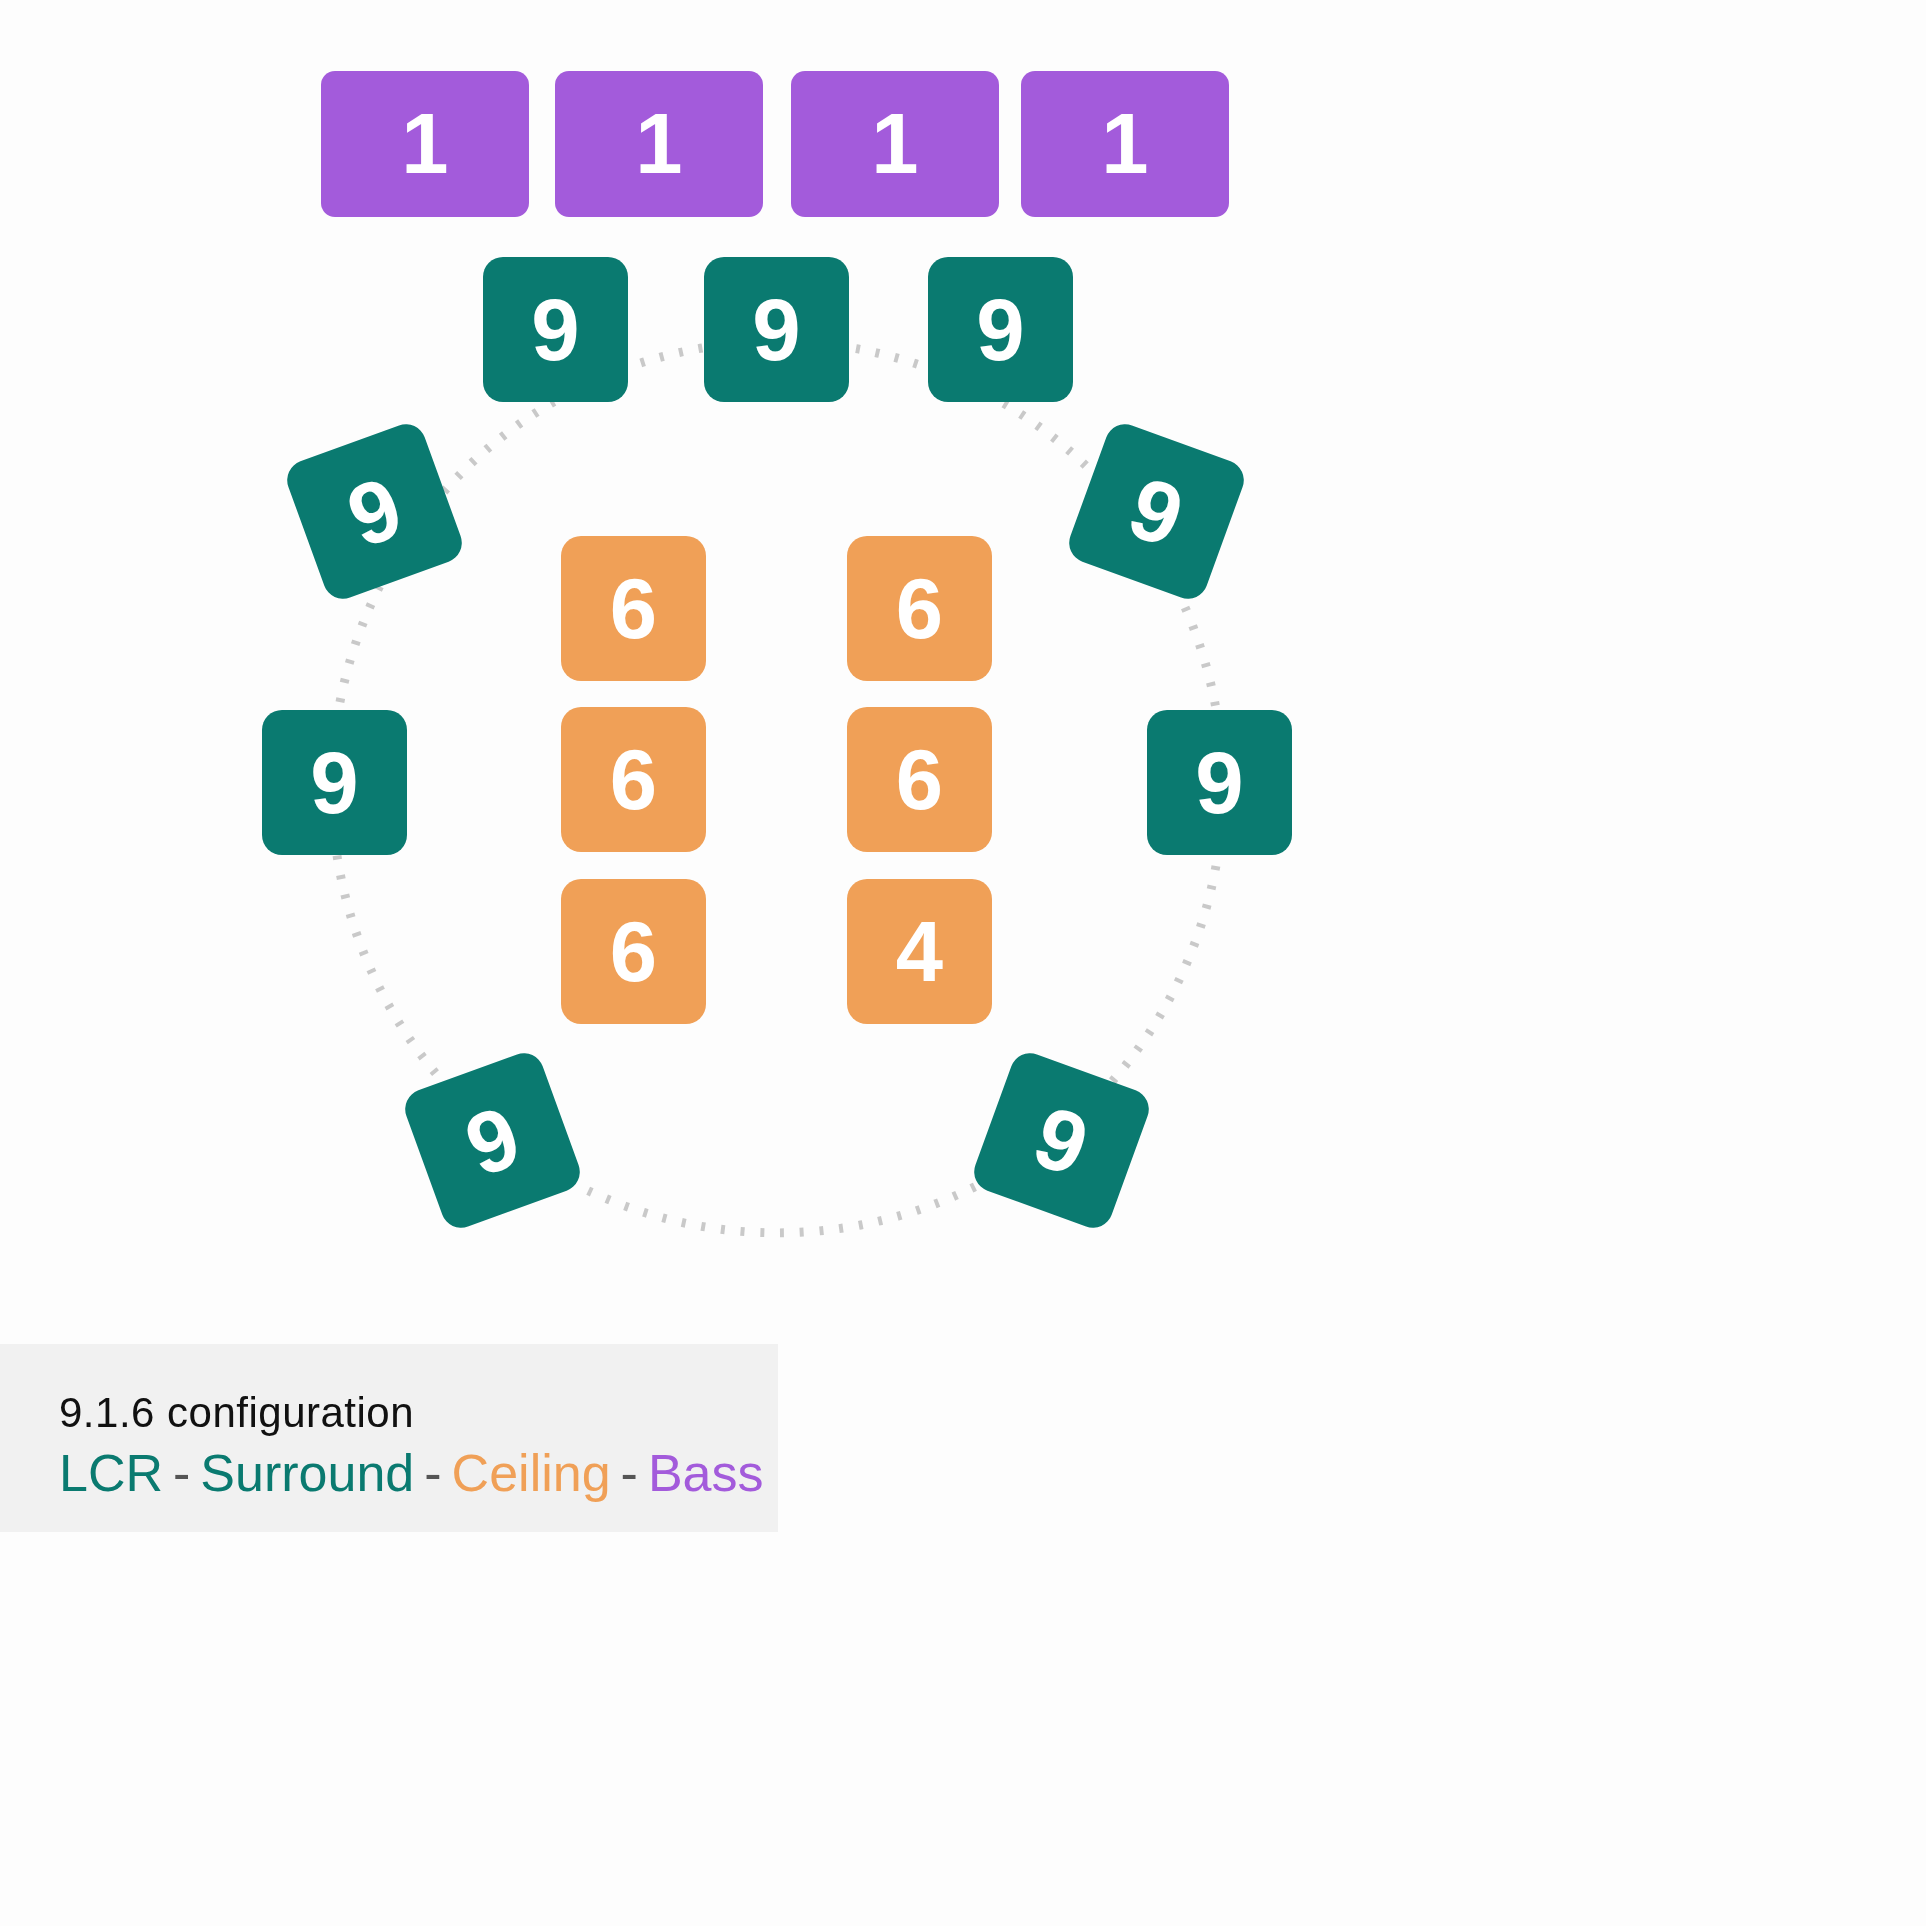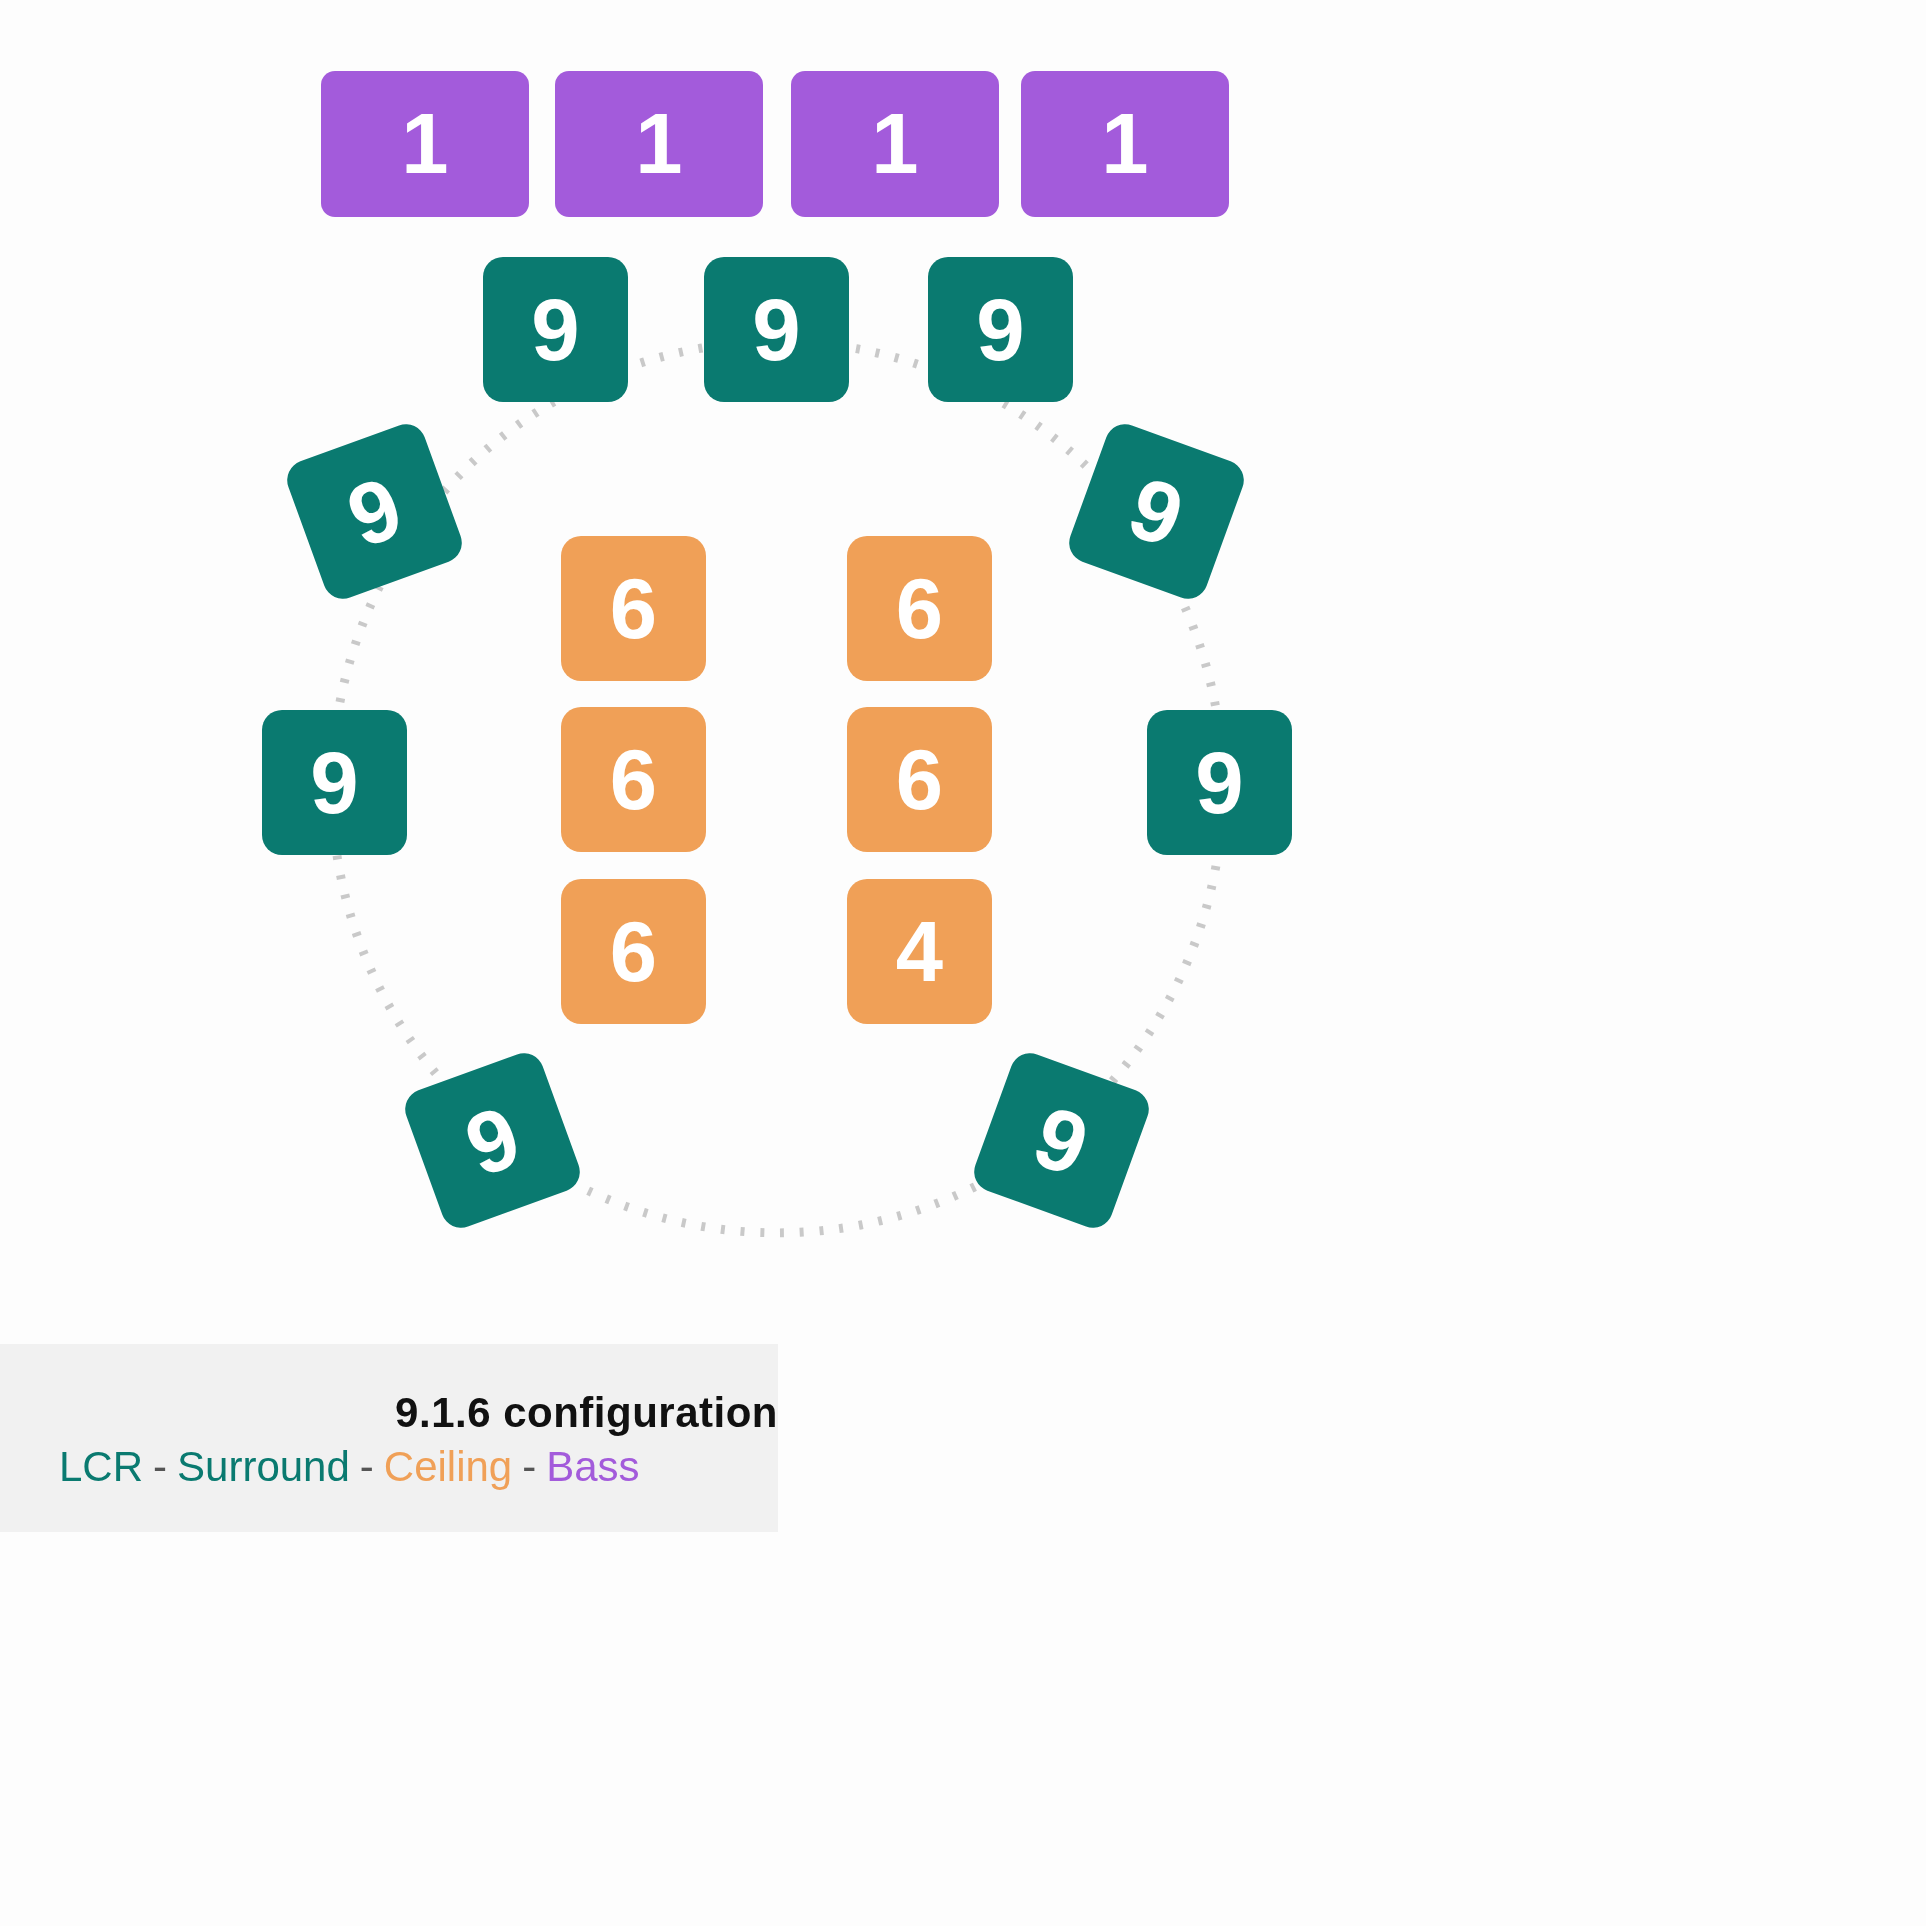--- a/index.html
+++ b/index.html
@@ -67,26 +67,25 @@
     background: #f1f1f1;
     z-index: 3;
     box-sizing: border-box;
     padding: 46px 0 0 59px;
   }
   .caption .title {
     margin: 0;
     font-size: 42px;
     line-height: 1.1;
     color: #111111;
-    font-weight: 700;
+    font-weight: 400;
     letter-spacing: 0.5px;
-    text-align: right;
   }
   .legend {
-    font-size: 42px;
+    font-size: 52px;
     line-height: 1.2;
     margin-top: 6px;
     font-weight: 400;
   }
   .legend .sep {
     color: #555555;
     margin: 0 10px;
   }
   .legend .lg-lcr { color: #0a7a70; }
   .legend .lg-surround { color: #0a7a70; }

